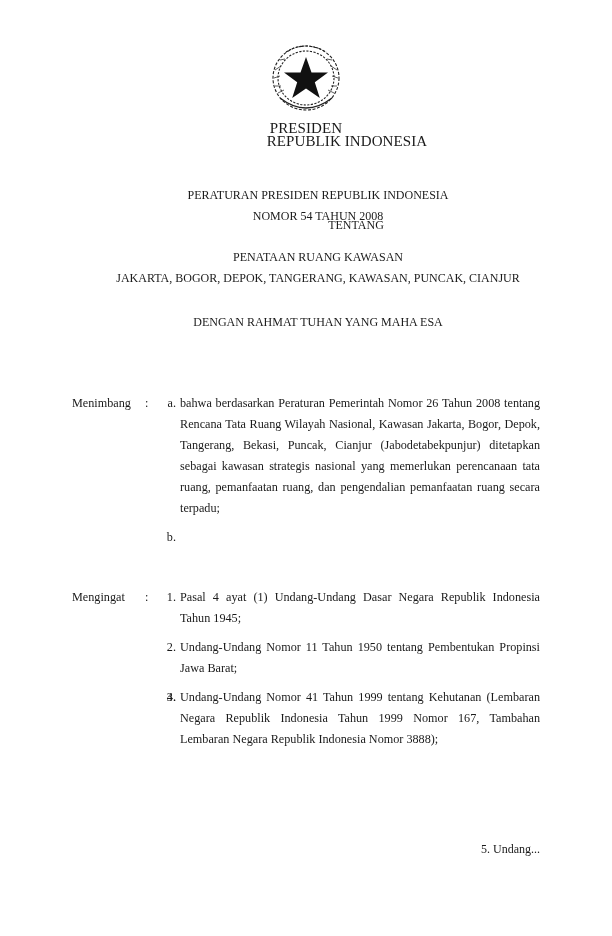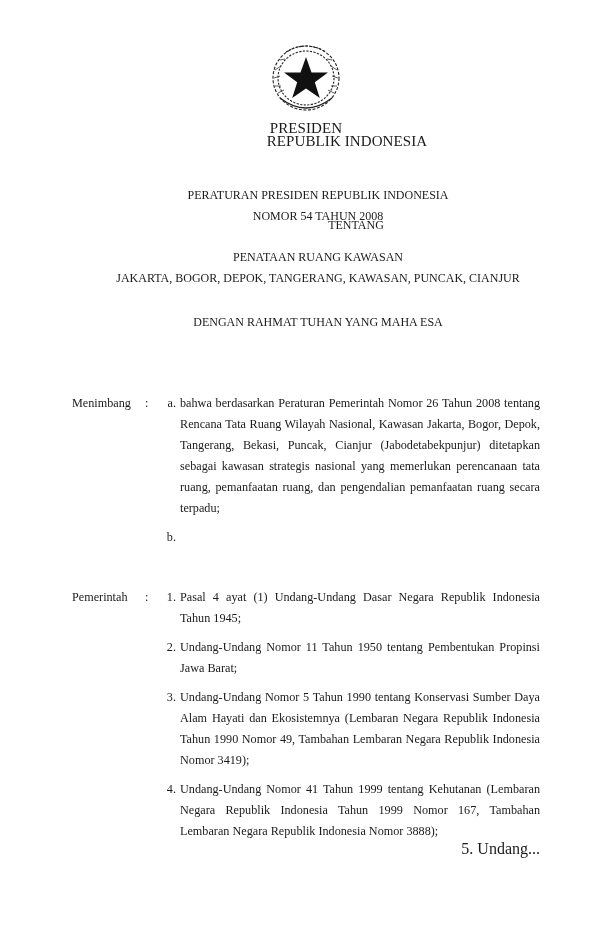--- a/index.html
+++ b/index.html
@@ -15,21 +15,21 @@
   .title { font-size: 12px; line-height: 14px; margin-left: 12px; }
   .block { position: absolute; left: 0; width: 560px; font-size: 12.2px; line-height: 21px; }
   .row { position: relative; }
   .lbl { position: absolute; left: 72px; top: 0; }
   .colon { position: absolute; left: 145px; top: 0; }
   .marker { position: absolute; left: 150px; width: 26px; text-align: right; top: 0; }
   .body-text {
     margin-left: 180px; width: 360px; text-align: justify; text-align-last: left;
   }
   .item { margin-bottom: 8px; }
-  .footer-next { position: absolute; right: 72px; top: 841px; font-size: 16px; line-height: 16px; }
+  .footer-next { position: absolute; right: 72px; top: 841px; font-size: 12px; line-height: 16px; }
 </style>
 </head>
 <body>
 
 <div class="page">
 
   <div class="emblem">
     <svg width="80" height="76" viewBox="0 0 80 76" xmlns="http://www.w3.org/2000/svg">
       <g fill="none" stroke="#222" stroke-width="1.1">
         <ellipse cx="40" cy="38" rx="33" ry="32" stroke-dasharray="3 1.6"></ellipse>
@@ -73,34 +73,33 @@
       <span class="marker">a.</span>
       <div class="body-text">bahwa berdasarkan Peraturan Pemerintah Nomor 26 Tahun 2008 tentang Rencana Tata Ruang Wilayah Nasional, Kawasan Jakarta, Bogor, Depok, Tangerang, Bekasi, Puncak, Cianjur (Jabodetabekpunjur) ditetapkan sebagai kawasan strategis nasional yang memerlukan perencanaan tata ruang, pemanfaatan ruang, dan pengendalian pemanfaatan ruang secara terpadu;</div>
     </div>
     <div class="row item">
       <span class="marker">b.</span>
     </div>
   </div>
 
   <div class="block" style="top:587px;">
     <div class="row">
-      <span class="lbl">Pemerintah</span>
+      <span class="lbl">Mengingat</span>
       <span class="colon">:</span>
     </div>
     <div class="row item">
       <span class="marker">1.</span>
       <div class="body-text">Pasal 4 ayat (1) Undang-Undang Dasar Negara Republik Indonesia Tahun 1945;</div>
     </div>
     <div class="row item">
       <span class="marker">2.</span>
       <div class="body-text">Undang-Undang Nomor 11 Tahun 1950 tentang Pembentukan Propinsi Jawa Barat;</div>
     </div>
     <div class="row item">
       <span class="marker">3.</span>
-      <div class="body-text">Undang-Undang Nomor 5 Tahun 1990 tentang Konservasi Sumber Daya Alam Hayati dan Ekosistemnya (Lembaran Negara Republik Indonesia Tahun 1990 Nomor 49, Tambahan Lembaran Negara Republik Indonesia Nomor 3419);</div>
     </div>
     <div class="row item">
       <span class="marker">4.</span>
       <div class="body-text">Undang-Undang Nomor 41 Tahun 1999 tentang Kehutanan (Lembaran Negara Republik Indonesia Tahun 1999 Nomor 167, Tambahan Lembaran Negara Republik Indonesia Nomor 3888);</div>
     </div>
   </div>
 
   <div class="footer-next">5. Undang...</div>
 </div>
 

